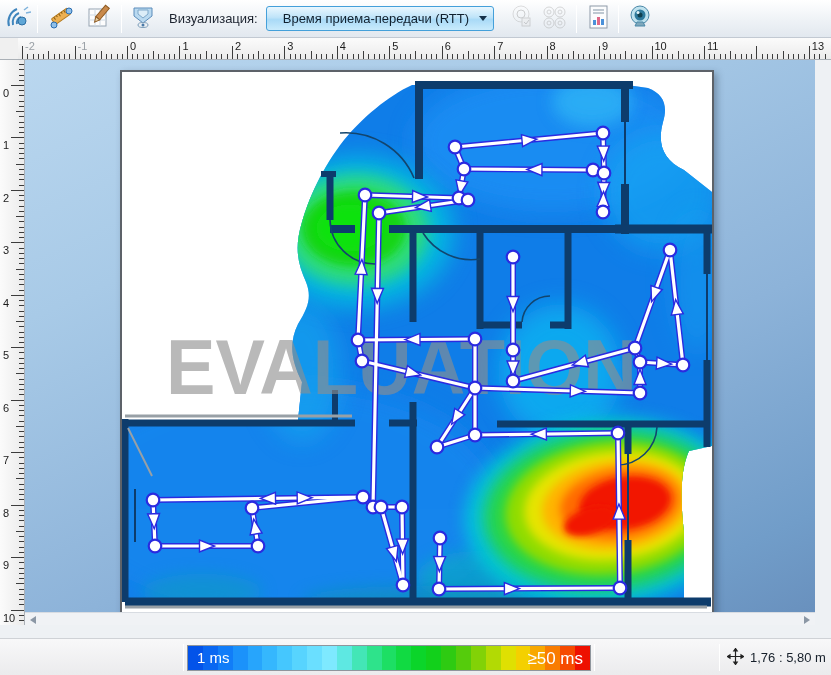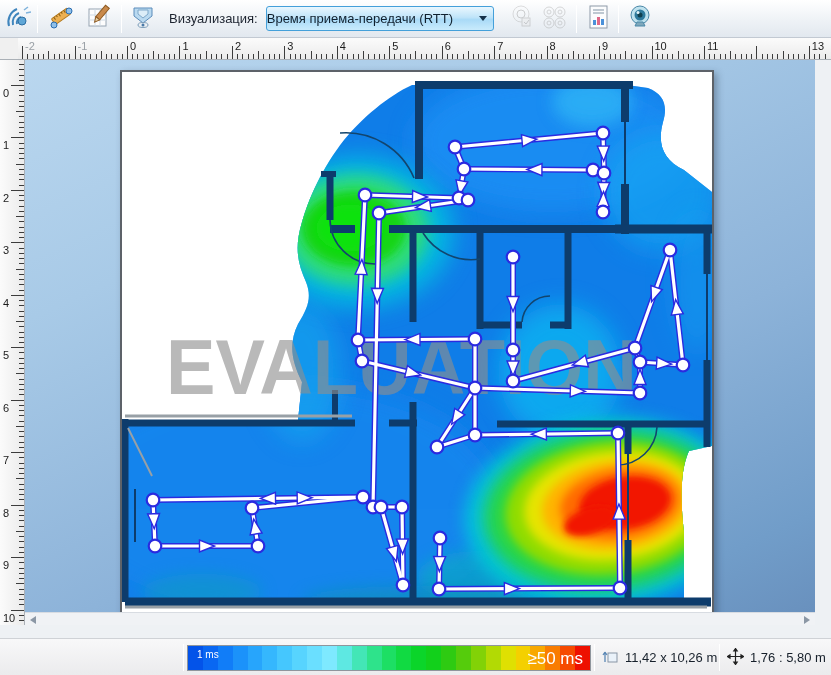--- a/index.html
+++ b/index.html
@@ -9,21 +9,21 @@
   
   #toolbar{position:absolute;left:0;top:0;width:831px;height:38px;
     background:linear-gradient(#ffffff,#eef2f6 55%,#e2e8ef);border-bottom:1px solid #c2c9d2;
     display:flex;align-items:center;}
   .tbtn{width:32px;height:32px;display:flex;align-items:center;justify-content:center;border-radius:3px;flex:0 0 auto;}
   .tsep{width:1px;height:28px;background:#c3cad3;border-right:1px solid #ffffff;margin:0 3px;flex:0 0 auto;}
   .tlabel{font-size:13px;color:#1d2430;margin:0 8px 0 10px;white-space:nowrap;}
   #viscombo{width:228px;height:25px;border:1px solid #44a0da;border-radius:3px;
     background:linear-gradient(#eaf7fe,#bfe4f9 45%,#a9daf7 55%,#c9ebfc);
     display:flex;align-items:center;position:relative;}
-  #viscombo .vval{flex:1;font-size:13px;color:#10202e;padding-left:0;white-space:nowrap;overflow:hidden;}
+  #viscombo .vval{flex:1;font-size:13px;color:#10202e;padding-left:16px;white-space:nowrap;overflow:hidden;}
   #viscombo .varrow{width:20px;height:100%;display:flex;align-items:center;justify-content:center;}
   .tri-down{width:0;height:0;border-left:4px solid transparent;border-right:4px solid transparent;border-top:5px solid #15314a;}
   .disabled{opacity:.38;filter:grayscale(1);}
 
   
   #hruler{position:absolute;left:18px;top:38px;width:813px;height:22px;
     background:linear-gradient(#fbfbfb,#ebebeb);border-bottom:1px solid #aab0b6;overflow:hidden;}
   #vruler{position:absolute;left:0;top:60px;width:25px;height:565px;
     background:linear-gradient(90deg,#fbfbfb,#ebebeb);border-right:1px solid #aab0b6;overflow:hidden;}
   #rcorner{position:absolute;left:0;top:38px;width:18px;height:22px;background:#f0f0f0;border-bottom:1px solid #aab0b6;}
@@ -54,21 +54,21 @@
   .arr{position:absolute;width:0;height:0;}
   .arr.left{left:5px;top:3px;border-top:4px solid transparent;border-bottom:4px solid transparent;border-right:6px solid #8b97a5;}
   .arr.right{right:5px;top:3px;border-top:4px solid transparent;border-bottom:4px solid transparent;border-left:6px solid #8b97a5;}
 
   
   #statusbar{position:absolute;left:0;top:638px;width:831px;height:37px;
     background:linear-gradient(#f8f8f9,#ebebed);border-top:1px solid #cfd2d6;}
   .ssep{position:absolute;top:5px;height:27px;width:1px;background:#cdd1d6;border-right:1px solid #ffffff;}
   #legendbox{position:absolute;left:187px;top:6px;width:404px;height:26px;border:1px solid #8f959c;display:flex;overflow:hidden;}
   #legendbox .band{flex:1;}
-  #legendmin{position:absolute;left:197px;top:10px;font-size:10px;color:#ffffff;z-index:2;}
+  #legendmin{position:absolute;left:197px;top:10px;font-size:15px;color:#ffffff;z-index:2;}
   #legendmax{position:absolute;left:0;top:10px;width:583px;text-align:right;font-size:17px;color:#ffffff;z-index:2;}
   .sitem{position:absolute;top:0;height:37px;display:flex;align-items:center;gap:6px;font-size:13px;color:#17202b;}
 </style>
 </head>
 <body>
 
 <div id="app">
 
   <div id="toolbar">
     <div class="tbtn" style="margin-left:2px">
@@ -758,29 +758,20 @@
         <div class="band" style="background: rgb(223, 224, 2);"></div>
         <div class="band" style="background: rgb(244, 208, 0);"></div>
         <div class="band" style="background: rgb(248, 168, 0);"></div>
         <div class="band" style="background: rgb(249, 124, 0);"></div>
         <div class="band" style="background: rgb(246, 74, 0);"></div>
         <div class="band" style="background: rgb(238, 16, 0);"></div>
       </div>
     <span id="legendmin">1 ms</span>
     <span id="legendmax">≥50 ms</span>
     <div class="ssep" style="left:594px"></div>
-    <div class="sitem" style="left:602px">
-      <span>
-        <svg width="17" height="17">
-            <path d="M3,14 V4 M3,4 l-2,3 M3,4 l2,3" stroke="#5a87b5" fill="none" stroke-width="1.3"></path>
-        <rect x="6" y="5" width="9" height="9" fill="#eaf2fa" stroke="#8895a5"></rect>
-          </svg>
-      </span>
-      <span>11,42 x 10,26 m</span>
-    </div>
     <div class="ssep" style="left:719px"></div>
     <div class="sitem" style="left:727px">
       <span>
         <svg width="17" height="17">
             <g stroke="#222" stroke-width="1.2" fill="#222">
         <path d="M8.5,2 v13 M2,8.5 h13" fill="none"></path>
         <polygon points="8.5,0.5 6.8,3 10.2,3"></polygon>
               <polygon points="8.5,16.5 6.8,14 10.2,14"></polygon>
         <polygon points="0.5,8.5 3,6.8 3,10.2"></polygon>
               <polygon points="16.5,8.5 14,6.8 14,10.2"></polygon>

